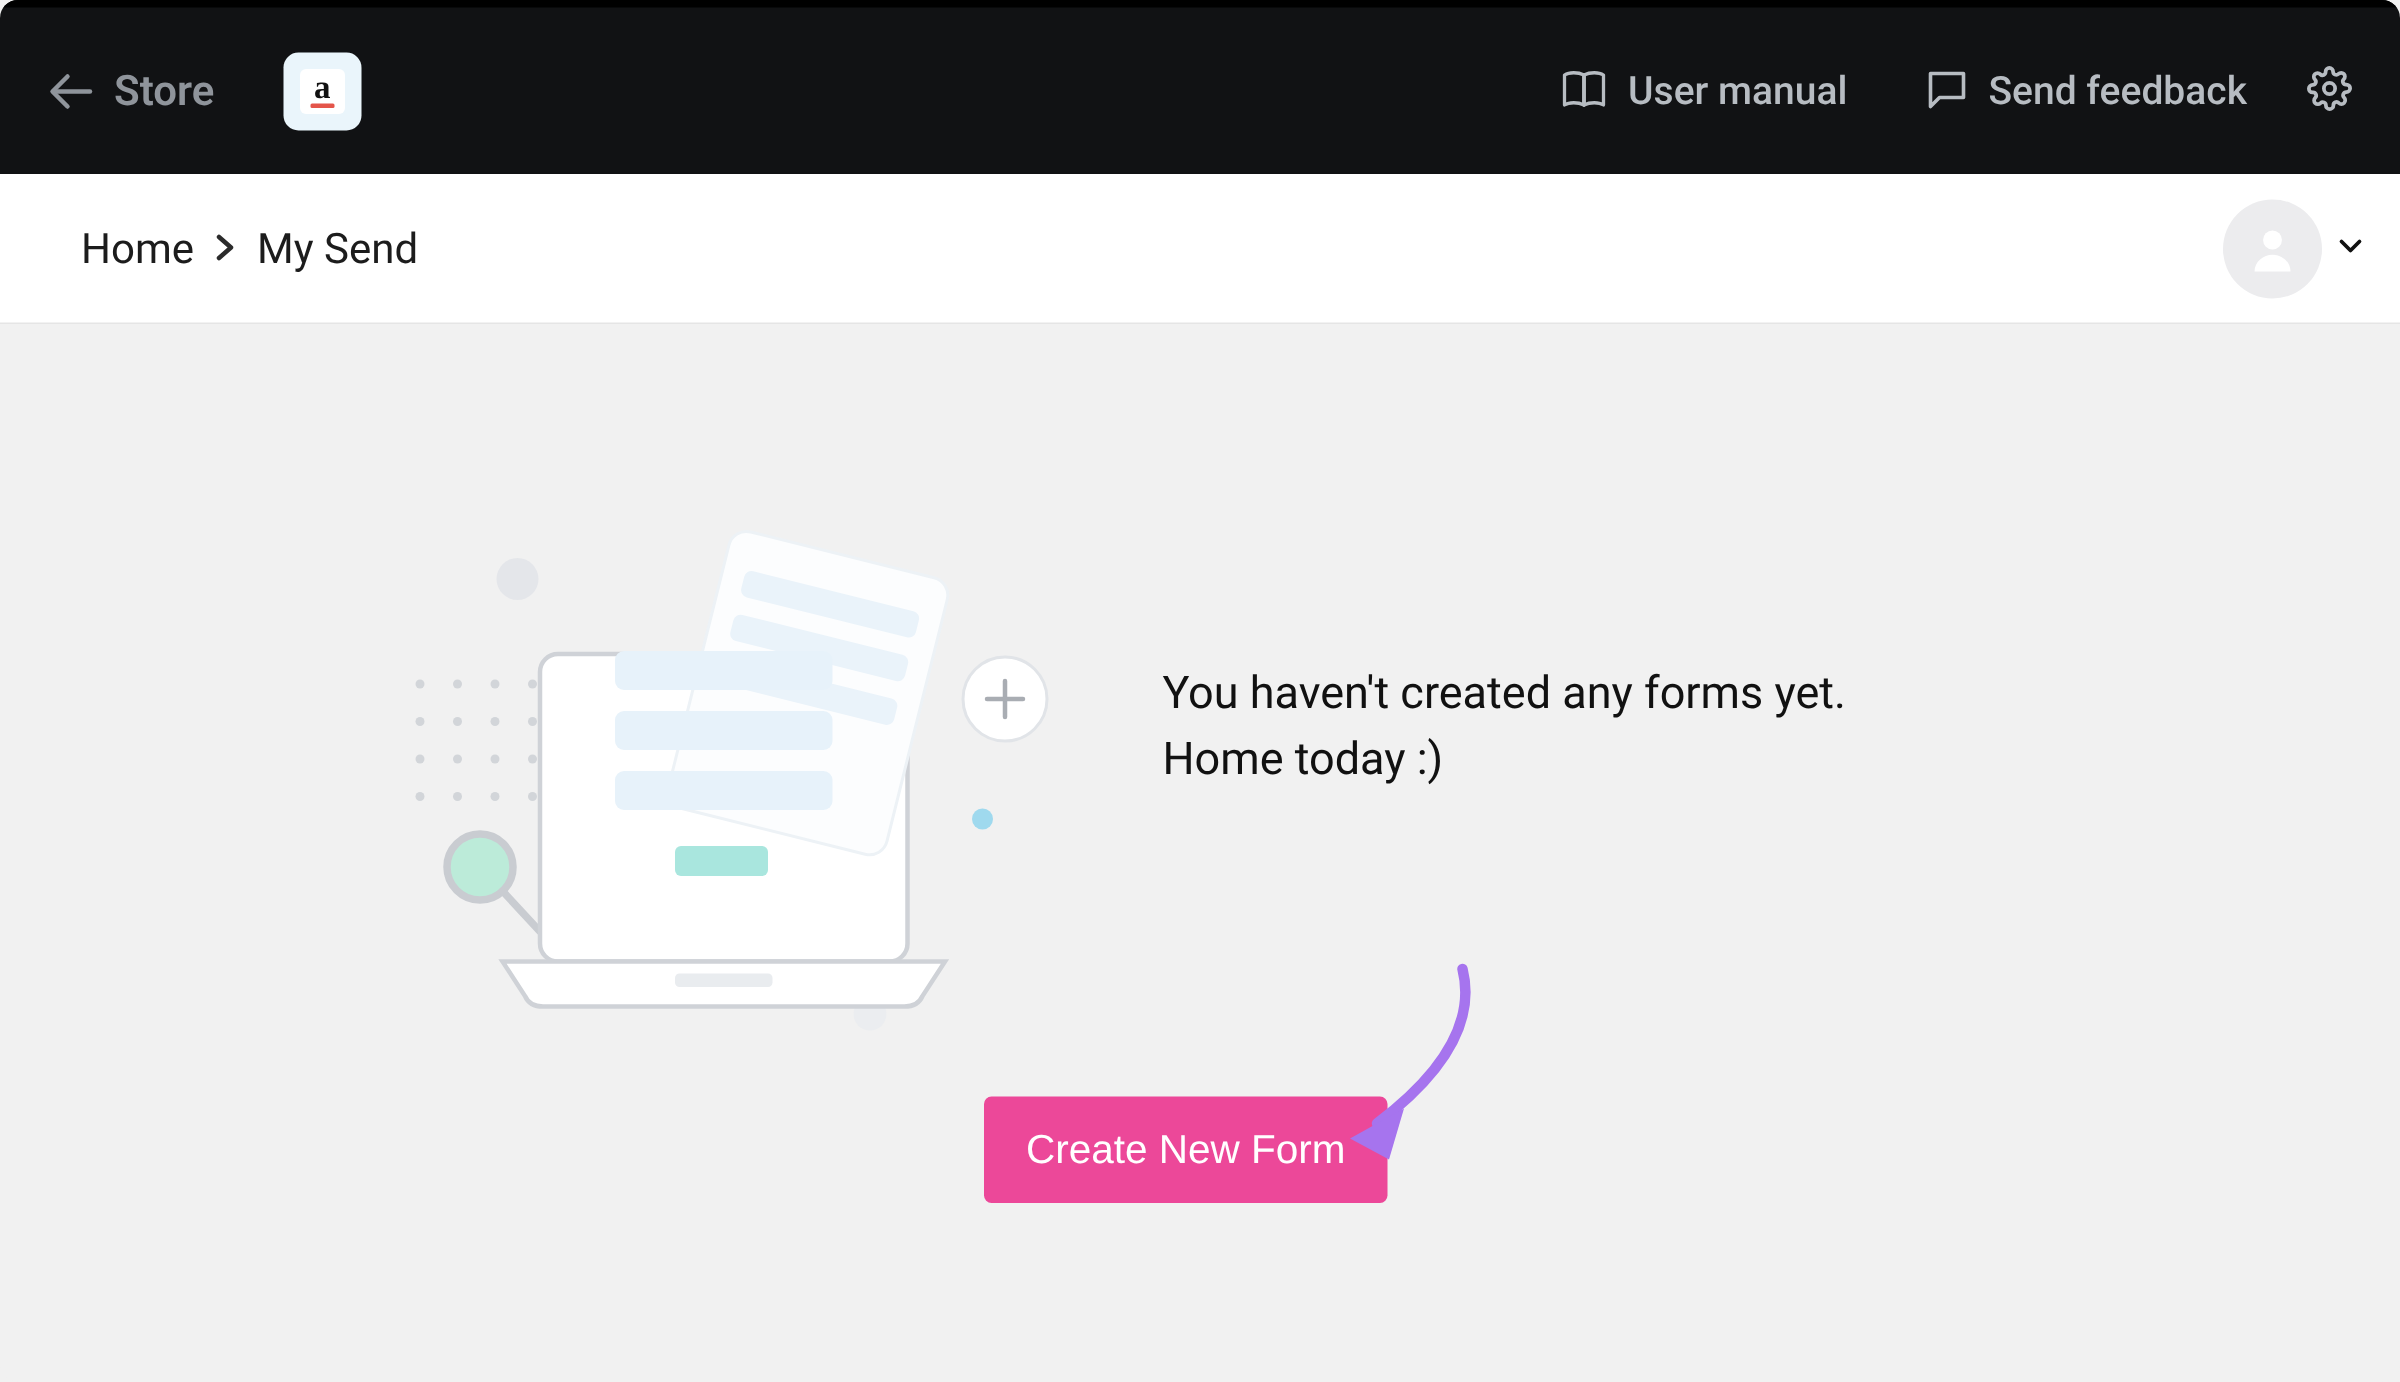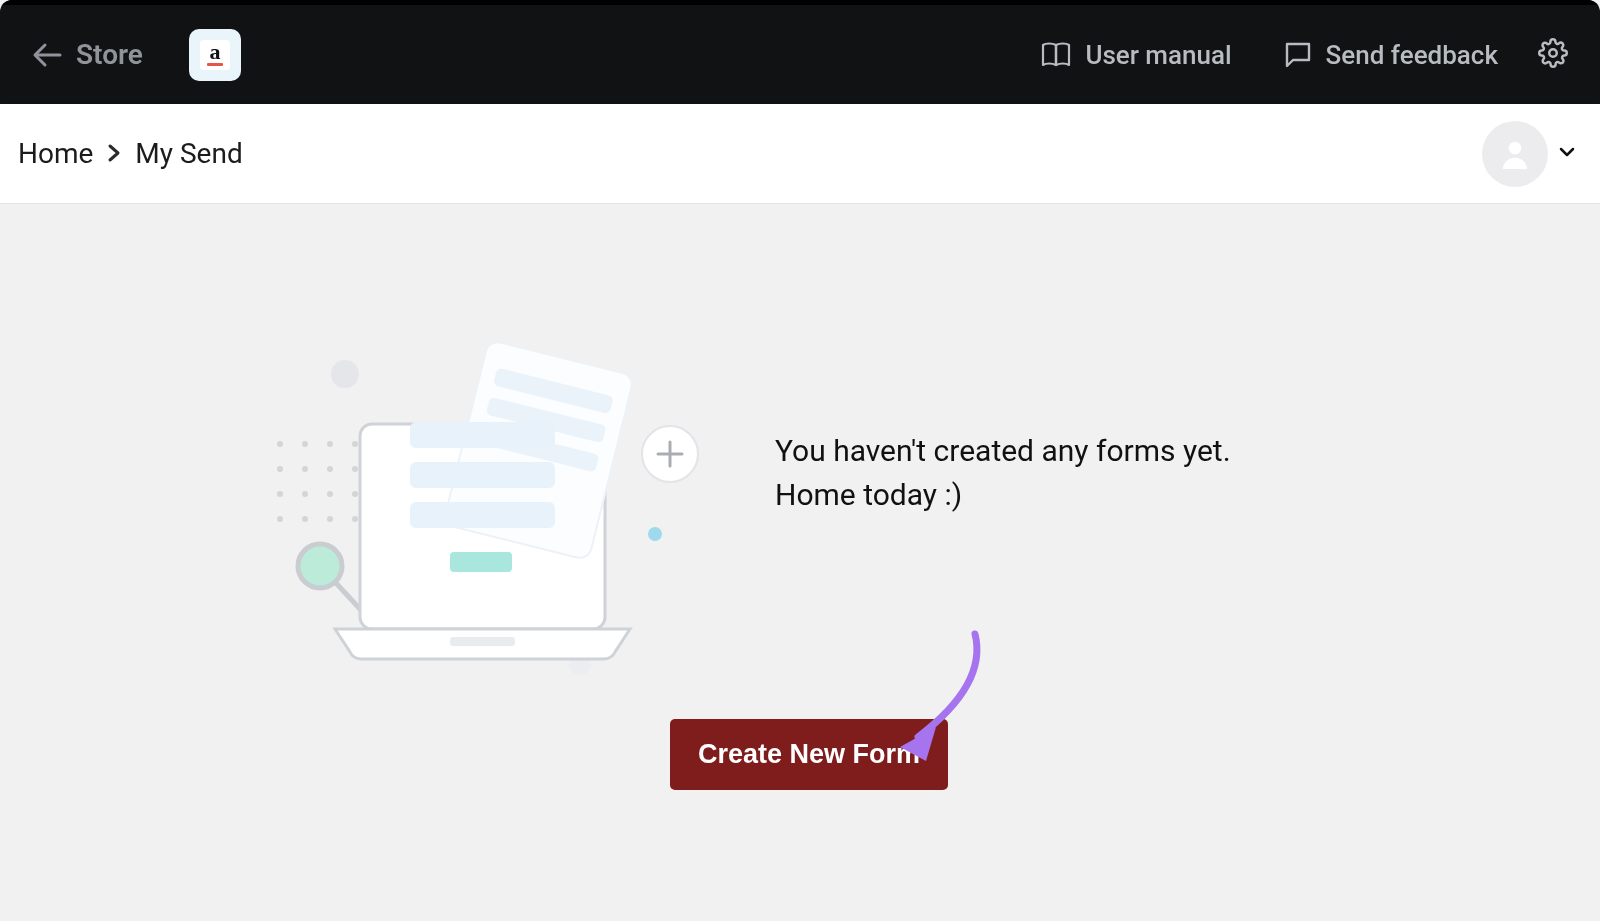--- a/index.html
+++ b/index.html
@@ -6,21 +6,21 @@
     body {
       font-family: -apple-system, BlinkMacSystemFont, "Segoe UI", Roboto, "Helvetica Neue", Arial, sans-serif;
       background: #f1f1f1;
       width: 1600px;
       height: 921px;
       overflow: hidden;
       border-radius: 12px;
     }
     .topbar {
       background: #111214;
-      height: 104px;
+      height: 116px;
       display: flex;
       align-items: center;
       padding: 0 32px;
       gap: 22px;
       color: #fff;
       border-top: 5px solid #000;
     }
     .back-group {
       display: flex;
       align-items: center;
@@ -39,37 +39,37 @@
     }
     .app-icon-inner {
       width: 30px; height:30px; background:#fff; border-radius:4px;
       display:flex; flex-direction:column; align-items:center; justify-content:center;
     }
     .app-icon-q { font-family: Georgia, serif; font-size:22px; font-weight:700; color:#111; line-height:18px;}
     .app-icon-under { width:16px; height:3px; background:#e4554a; margin-top:2px; border-radius:1px;}
     .app-title { font-size: 28px; font-weight:700; color:#fff; margin-left: 6px; }
     .topbar-spacer { flex:1; }
     .topbar-link {
-      display:flex; align-items:center; gap:14px;
+      display:flex; gap:14px;
       color:#b7bcc2; font-size:26px; font-weight:500; cursor:pointer;
     }
     .topbar-link svg { display:block; }
     .gear-btn { margin-left: 18px; cursor:pointer; color:#b7bcc2; }
 
     .subbar {
       background:#ffffff;
       height: 100px;
       display:flex; align-items:center;
       padding: 0 18px 0 18px;
       border-bottom: 1px solid #e5e5e5;
       box-shadow: 0 1px 4px rgba(0,0,0,.04);
     }
     .breadcrumb {
       display:flex; align-items:flex-start; gap:14px;
-      font-size:28px; color:#1c1c1c;
+      font-size:28px; color:#1c1c1c;margin-left:36px;
     }
     .breadcrumb a { color:#1c1c1c; text-decoration:none; cursor:pointer; }
     .chev { color:#2b2b2b; }
     .subbar-spacer { flex:1; }
     .avatar {
       width:66px; height:66px; border-radius:50%;
       background:#ececee; display:flex; align-items:center; justify-content:center;
       cursor:pointer;
     }
     .avatar svg { display:block; }
@@ -83,26 +83,26 @@
     }
     .empty-msg {
       position:absolute;
       left: 775px; top: 225px;
       font-size:30px;
       line-height:1.45;
       color:#111;
     }
     .create-btn {
       position:absolute;
-      left: 670px; top: 515px;
-      background:#7f1d1d;
+      left: 656px; top: 515px;
+      background:#ec4899;
       color:#fff;
       border:none;
       font-size:27px;
-      font-weight:700;
+      font-weight:400;
       padding: 20px 28px;
       border-radius:5px;
       cursor:pointer;
     }
 
     .annotation-arrow {
       position:absolute;
       left: 900px; top: 425px;
       pointer-events:none;
     }

